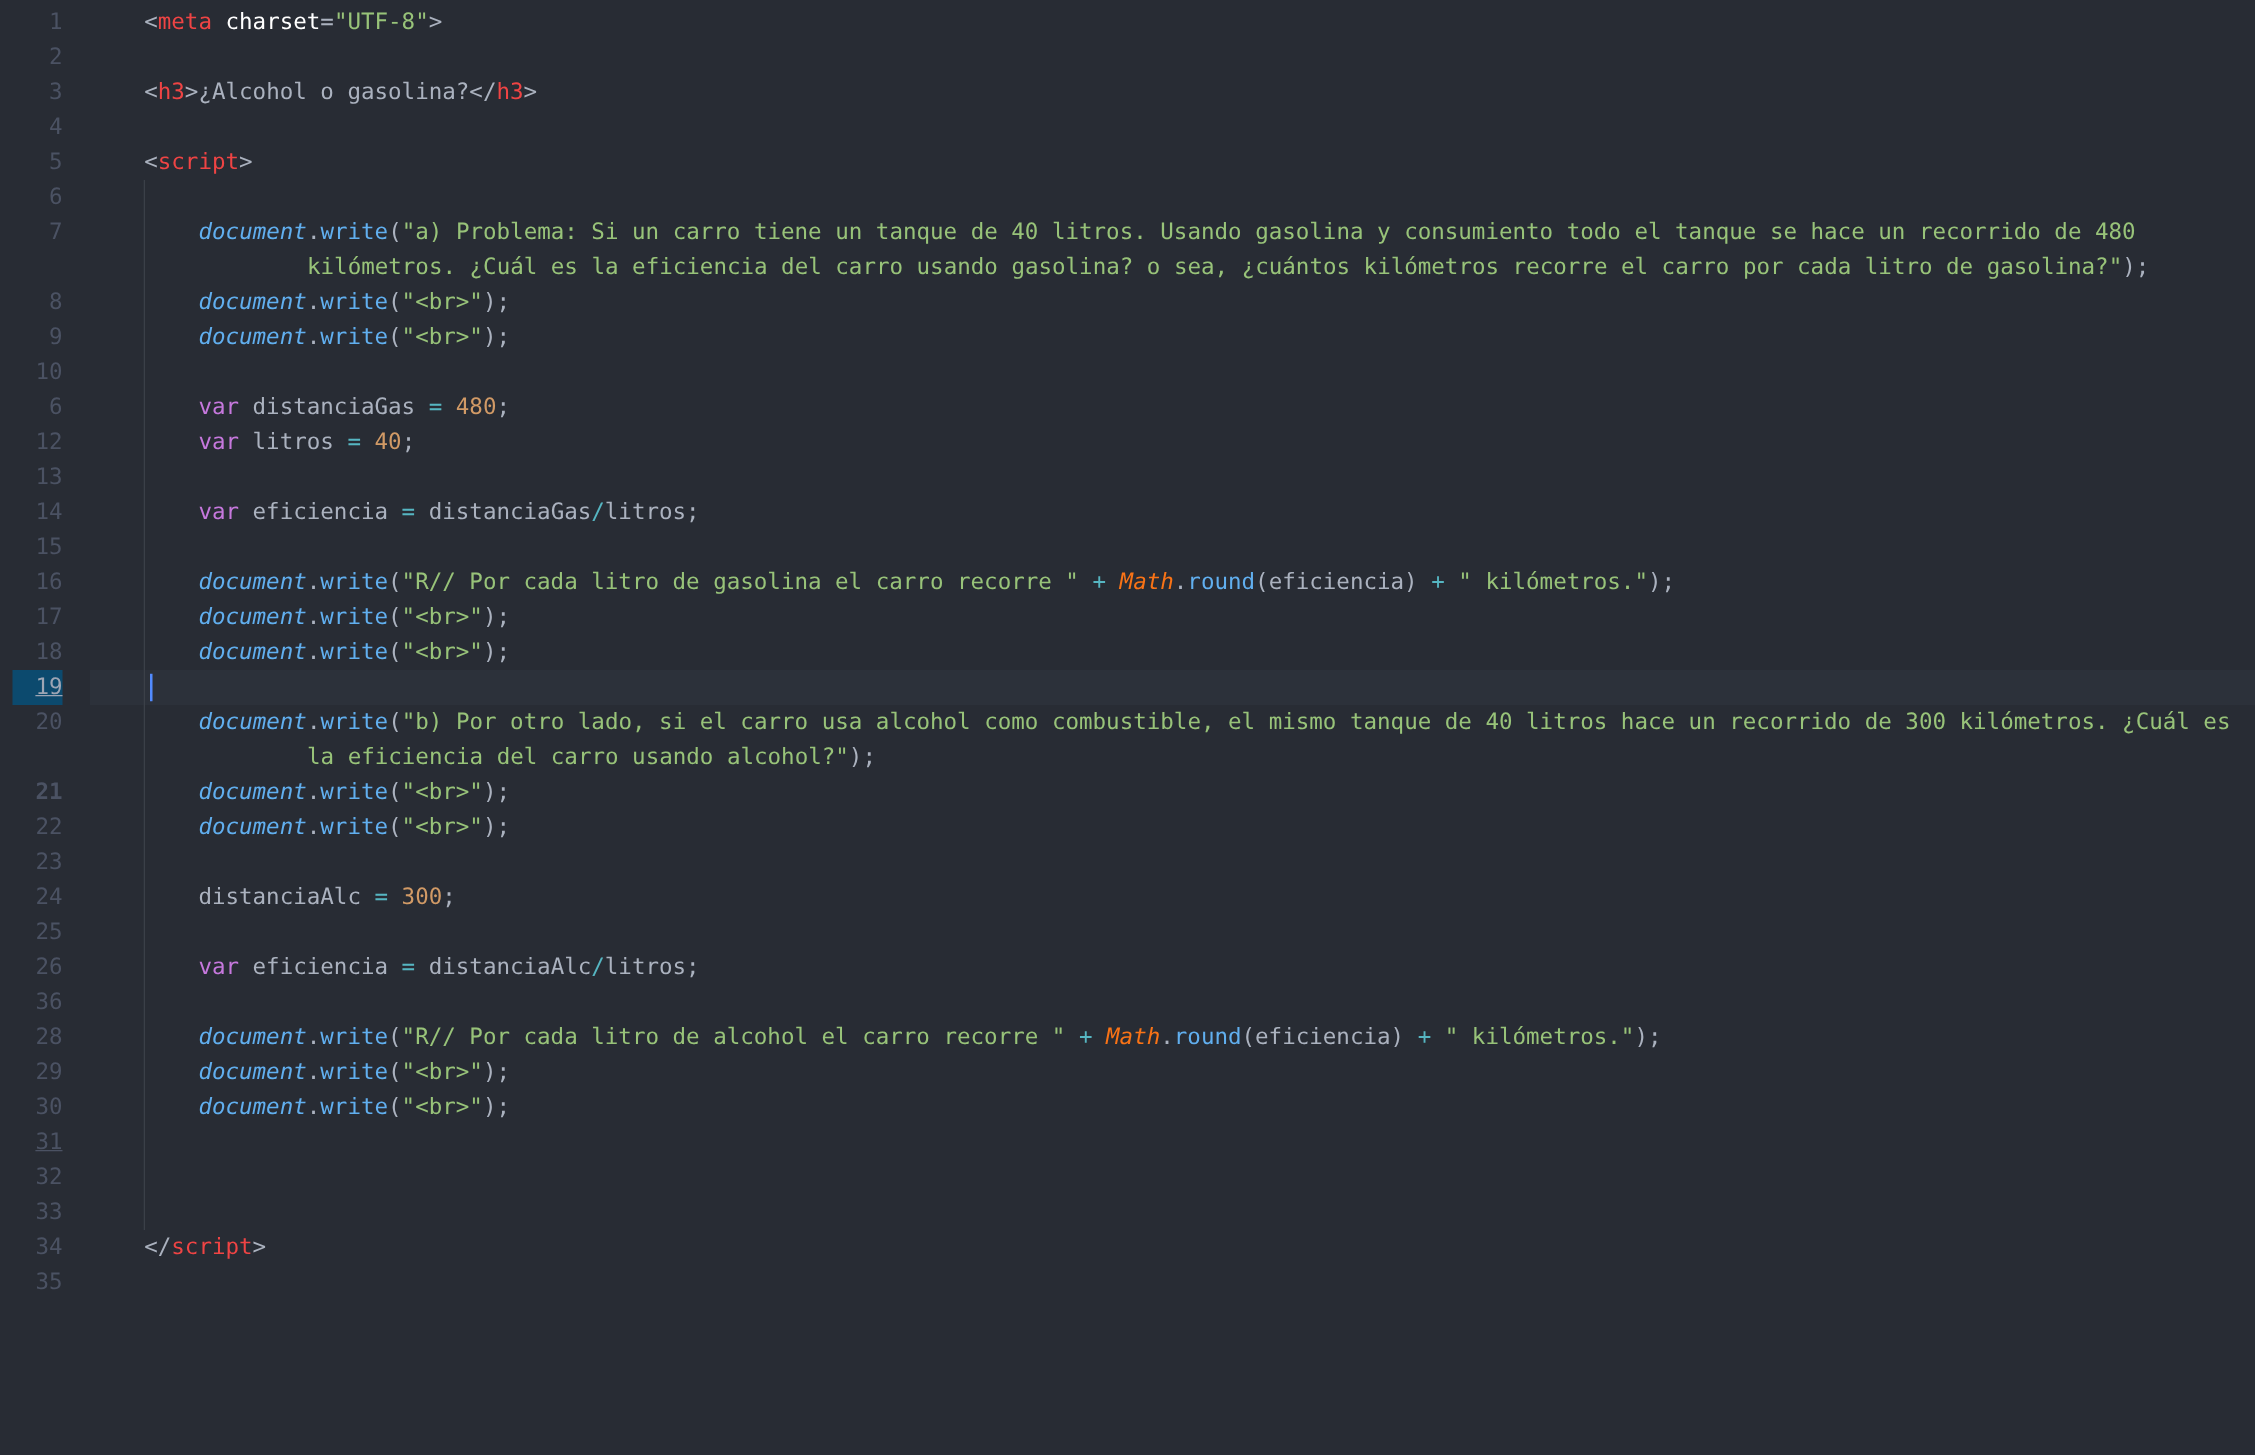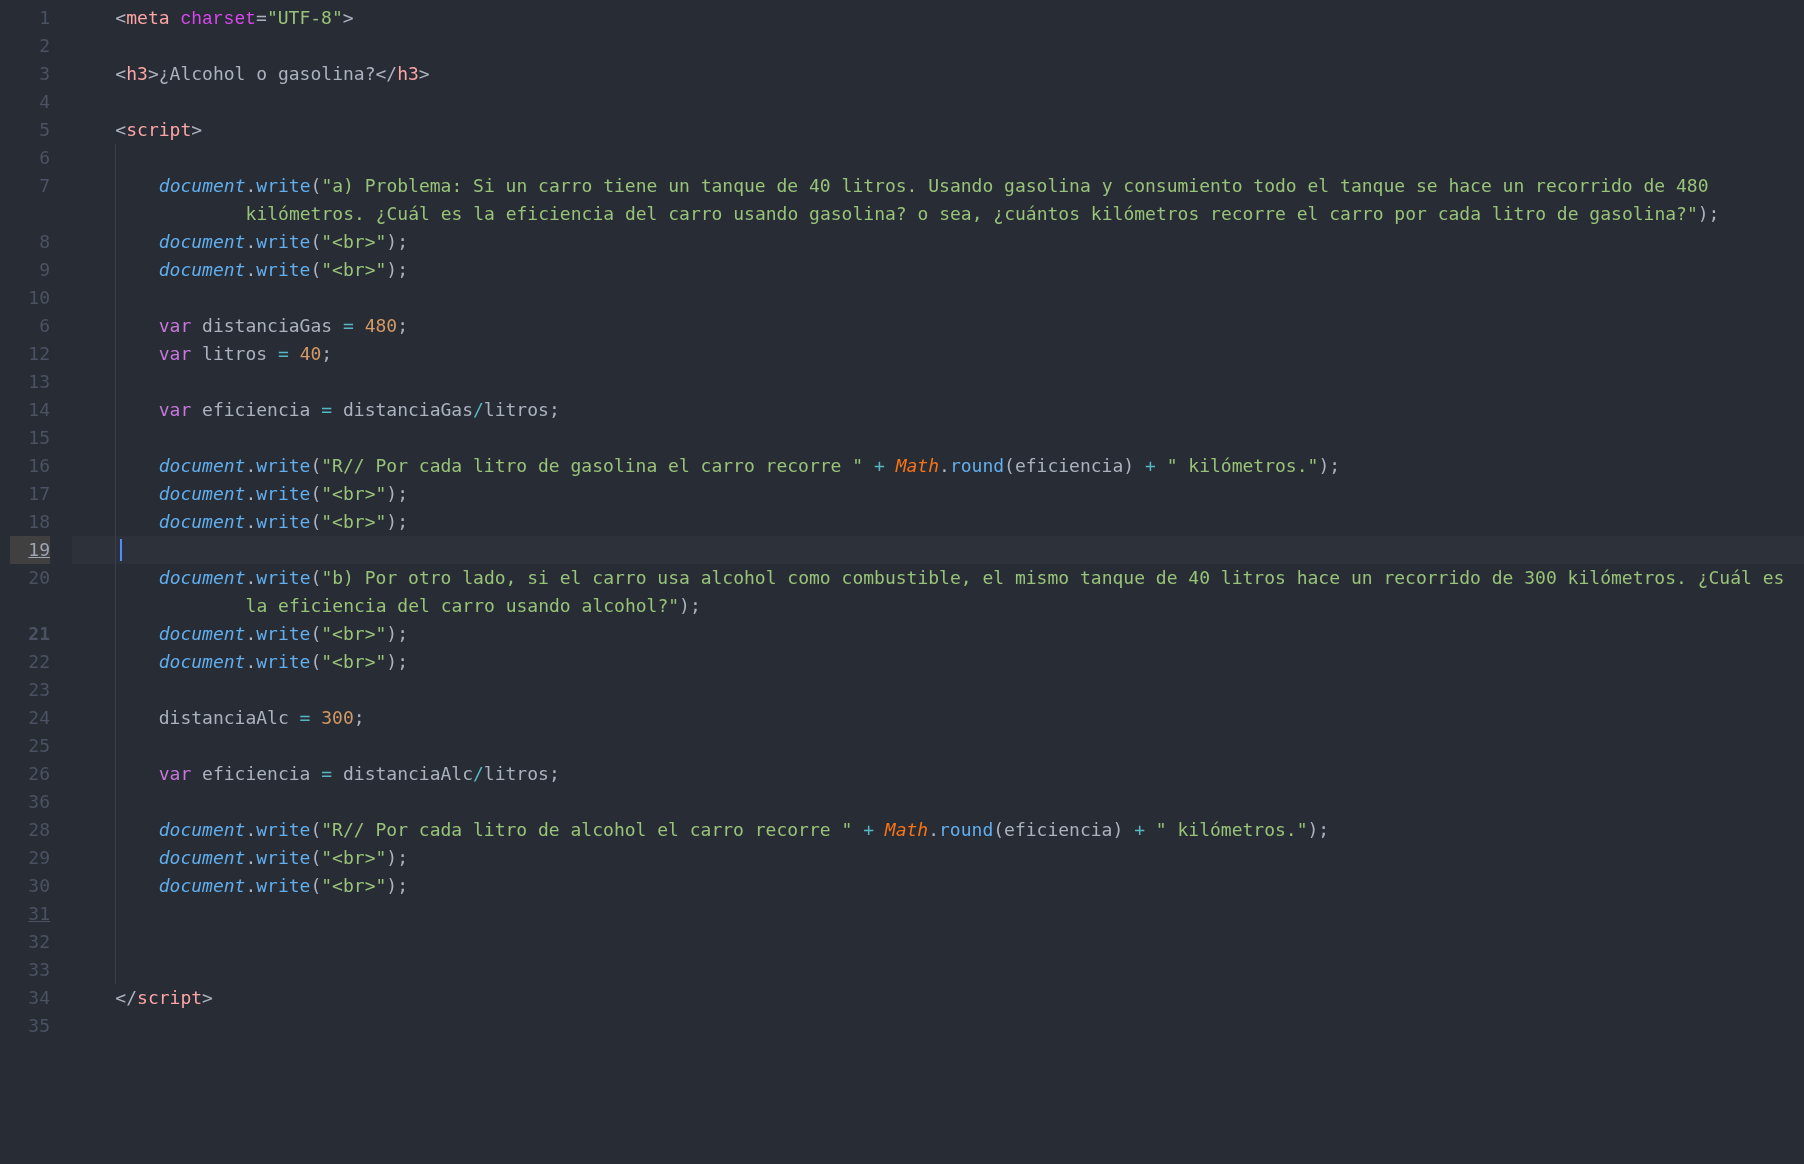--- a/index.html
+++ b/index.html
@@ -25,21 +25,21 @@
     padding: 4px 14px 4px 10px;
     user-select: none;
     flex: 0 0 64px;
     font-size: 18px;
   }
   .gutter .ln {
     display: block;
     height: 28px;
     line-height: 28px;
   }
-  .gutter .ln.current { background: #404040; color: #9da5b4; text-decoration: underline; }
+  .gutter .ln.current { background: #0c4a6e; color: #9da5b4; text-decoration: underline; }
   .code {
     padding: 4px 0 4px 8px;
     white-space: pre;
     flex: 1 1 auto;
     position: relative;
   }
   .line {
     height: 28px;
     line-height: 28px;
     display: block;
@@ -49,22 +49,22 @@
   .line.wrap {
     height: auto;
   }
   .indent-guide {
     position: absolute;
     top: 0;
     bottom: 0;
     border-left: 1px solid #3b4048;
   }
   
-  .tag      { color: #fca5a5; }
-  .attr     { color: #d946ef; font-family: Liberation Mono, monospace; }
+  .tag      { color: #ef4444; }
+  .attr     { color: #ffffff; }
   .str      { color: #98c379; }
   .punct    { color: #abb2bf; }
   .kw       { color: #c678dd; }
   .obj      { color: #61afef; font-style: italic; }
   .builtin  { color: #f97316; font-style: italic; }
   .method   { color: #61afef; }
   .num      { color: #d19a66; }
   .op       { color: #56b6c2; }
   .plain    { color: #abb2bf; }
   .cursor {

